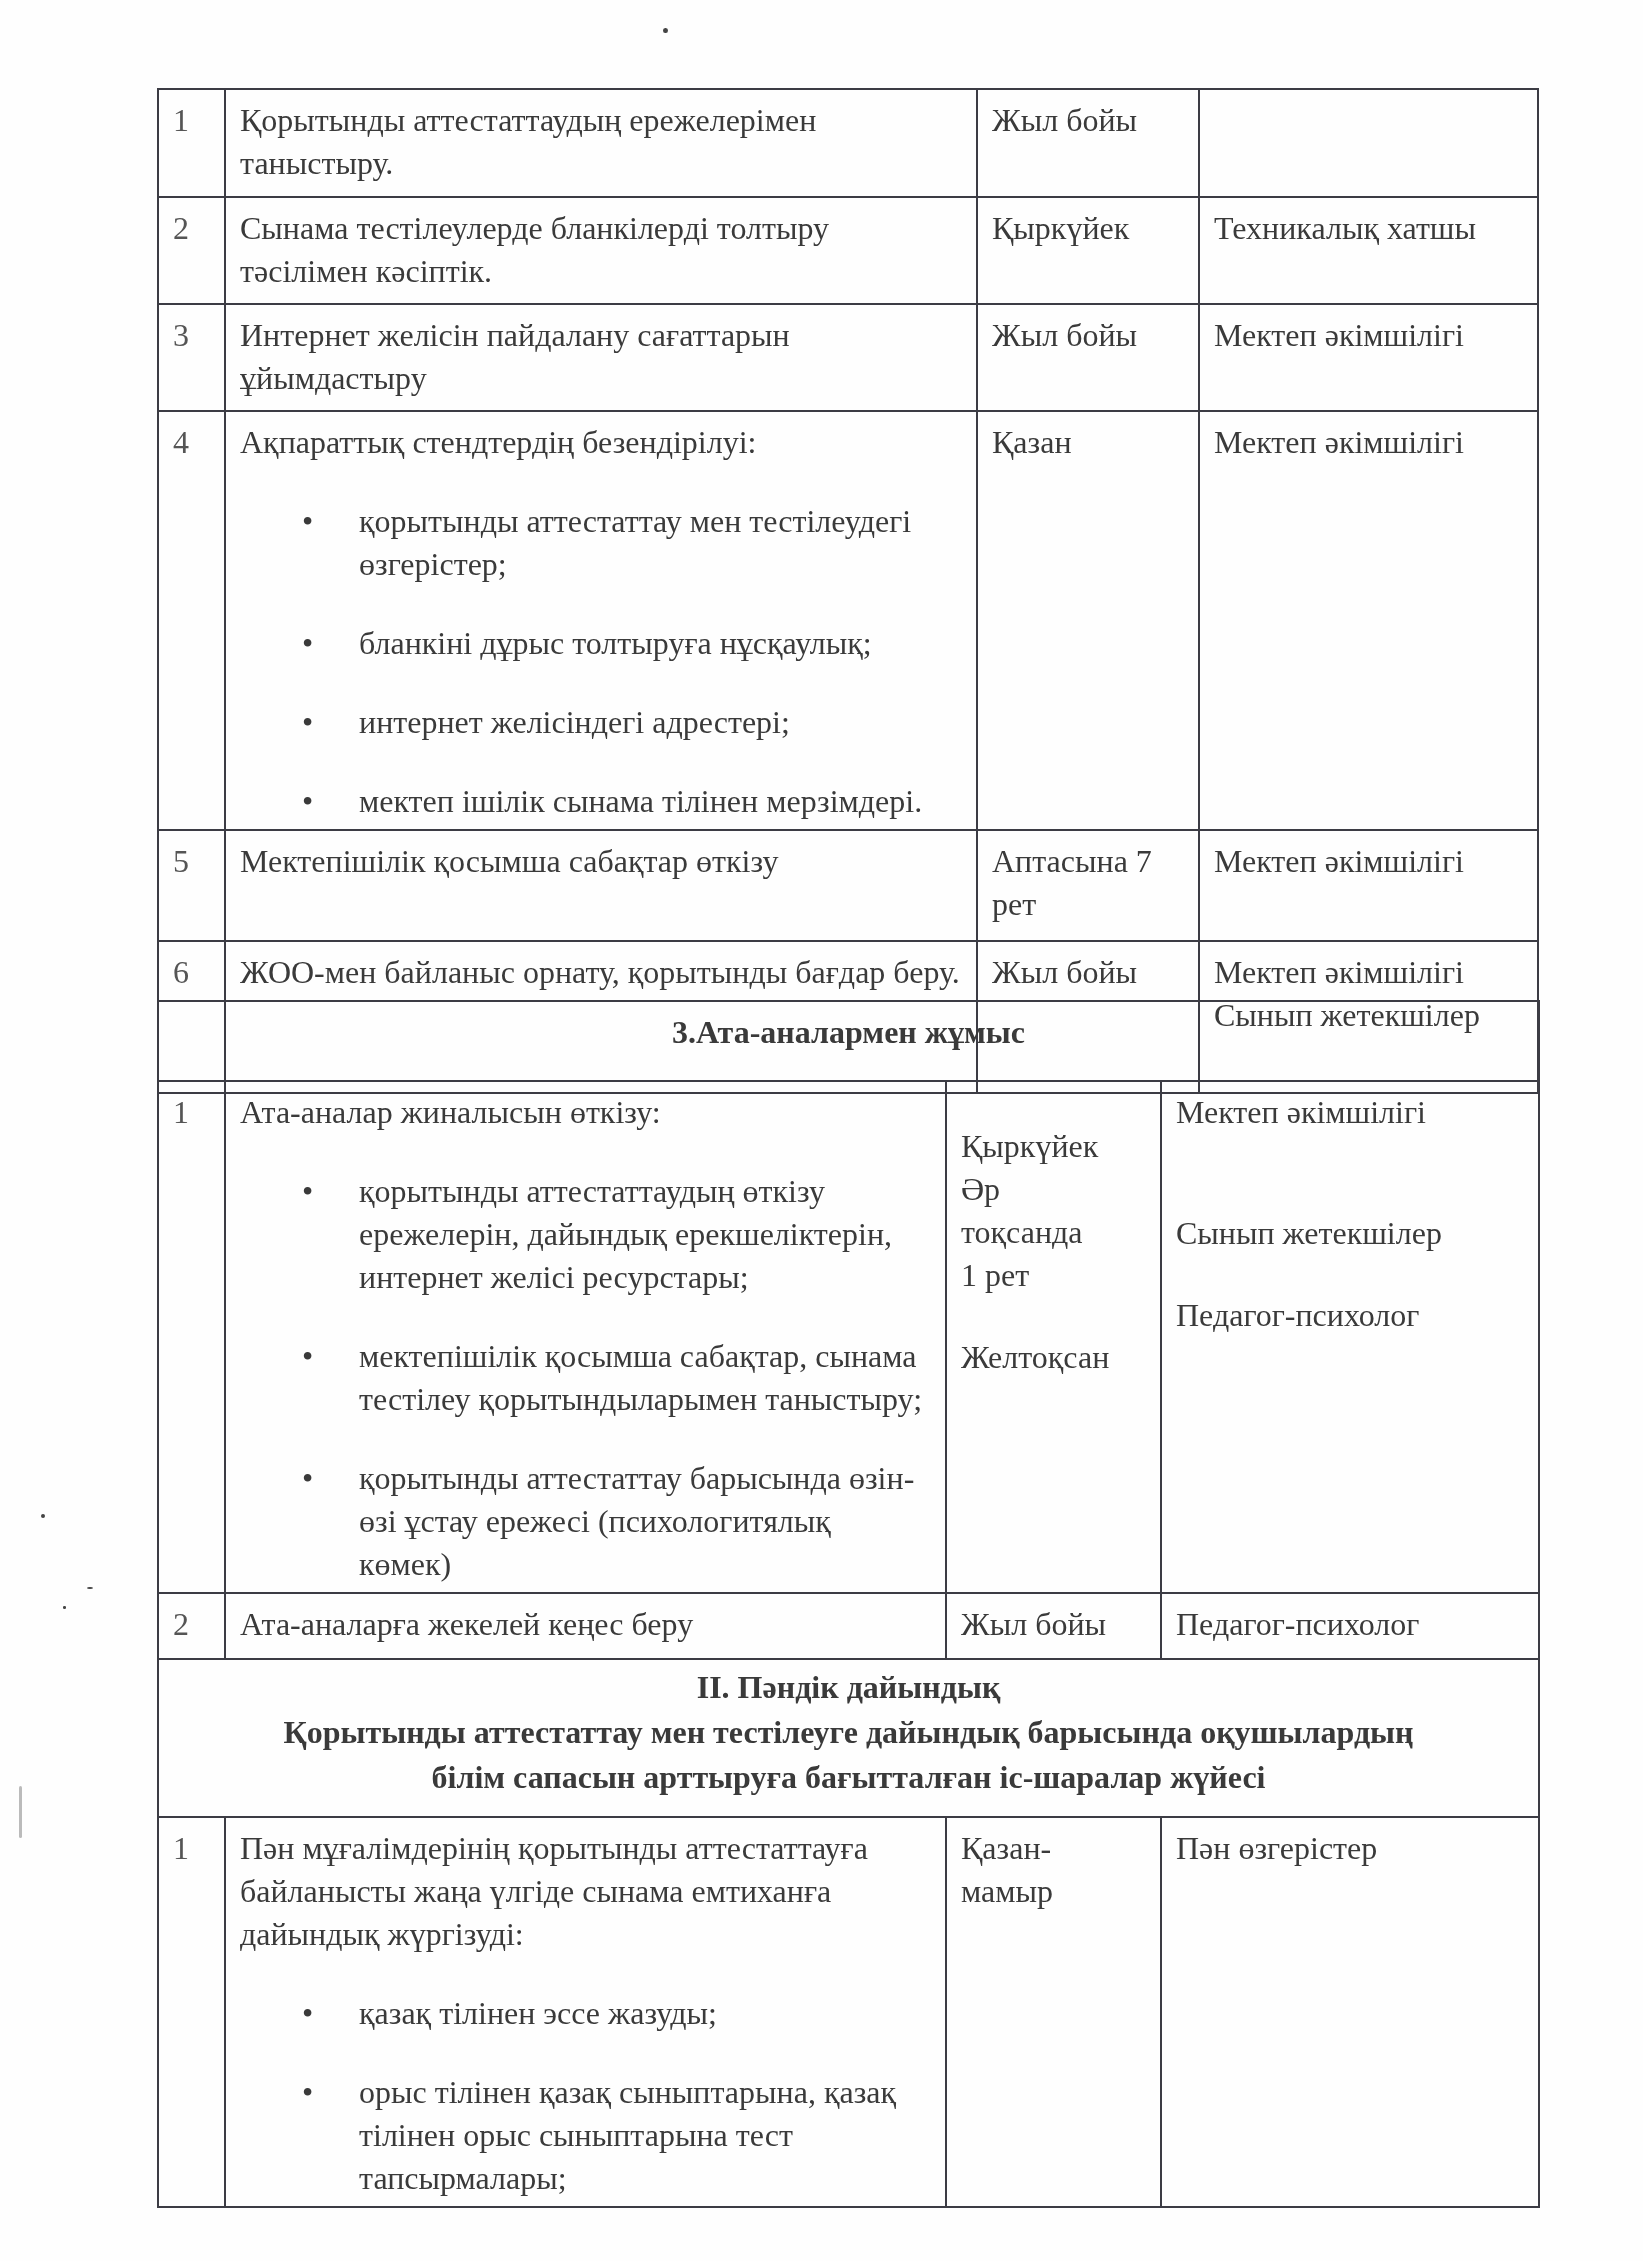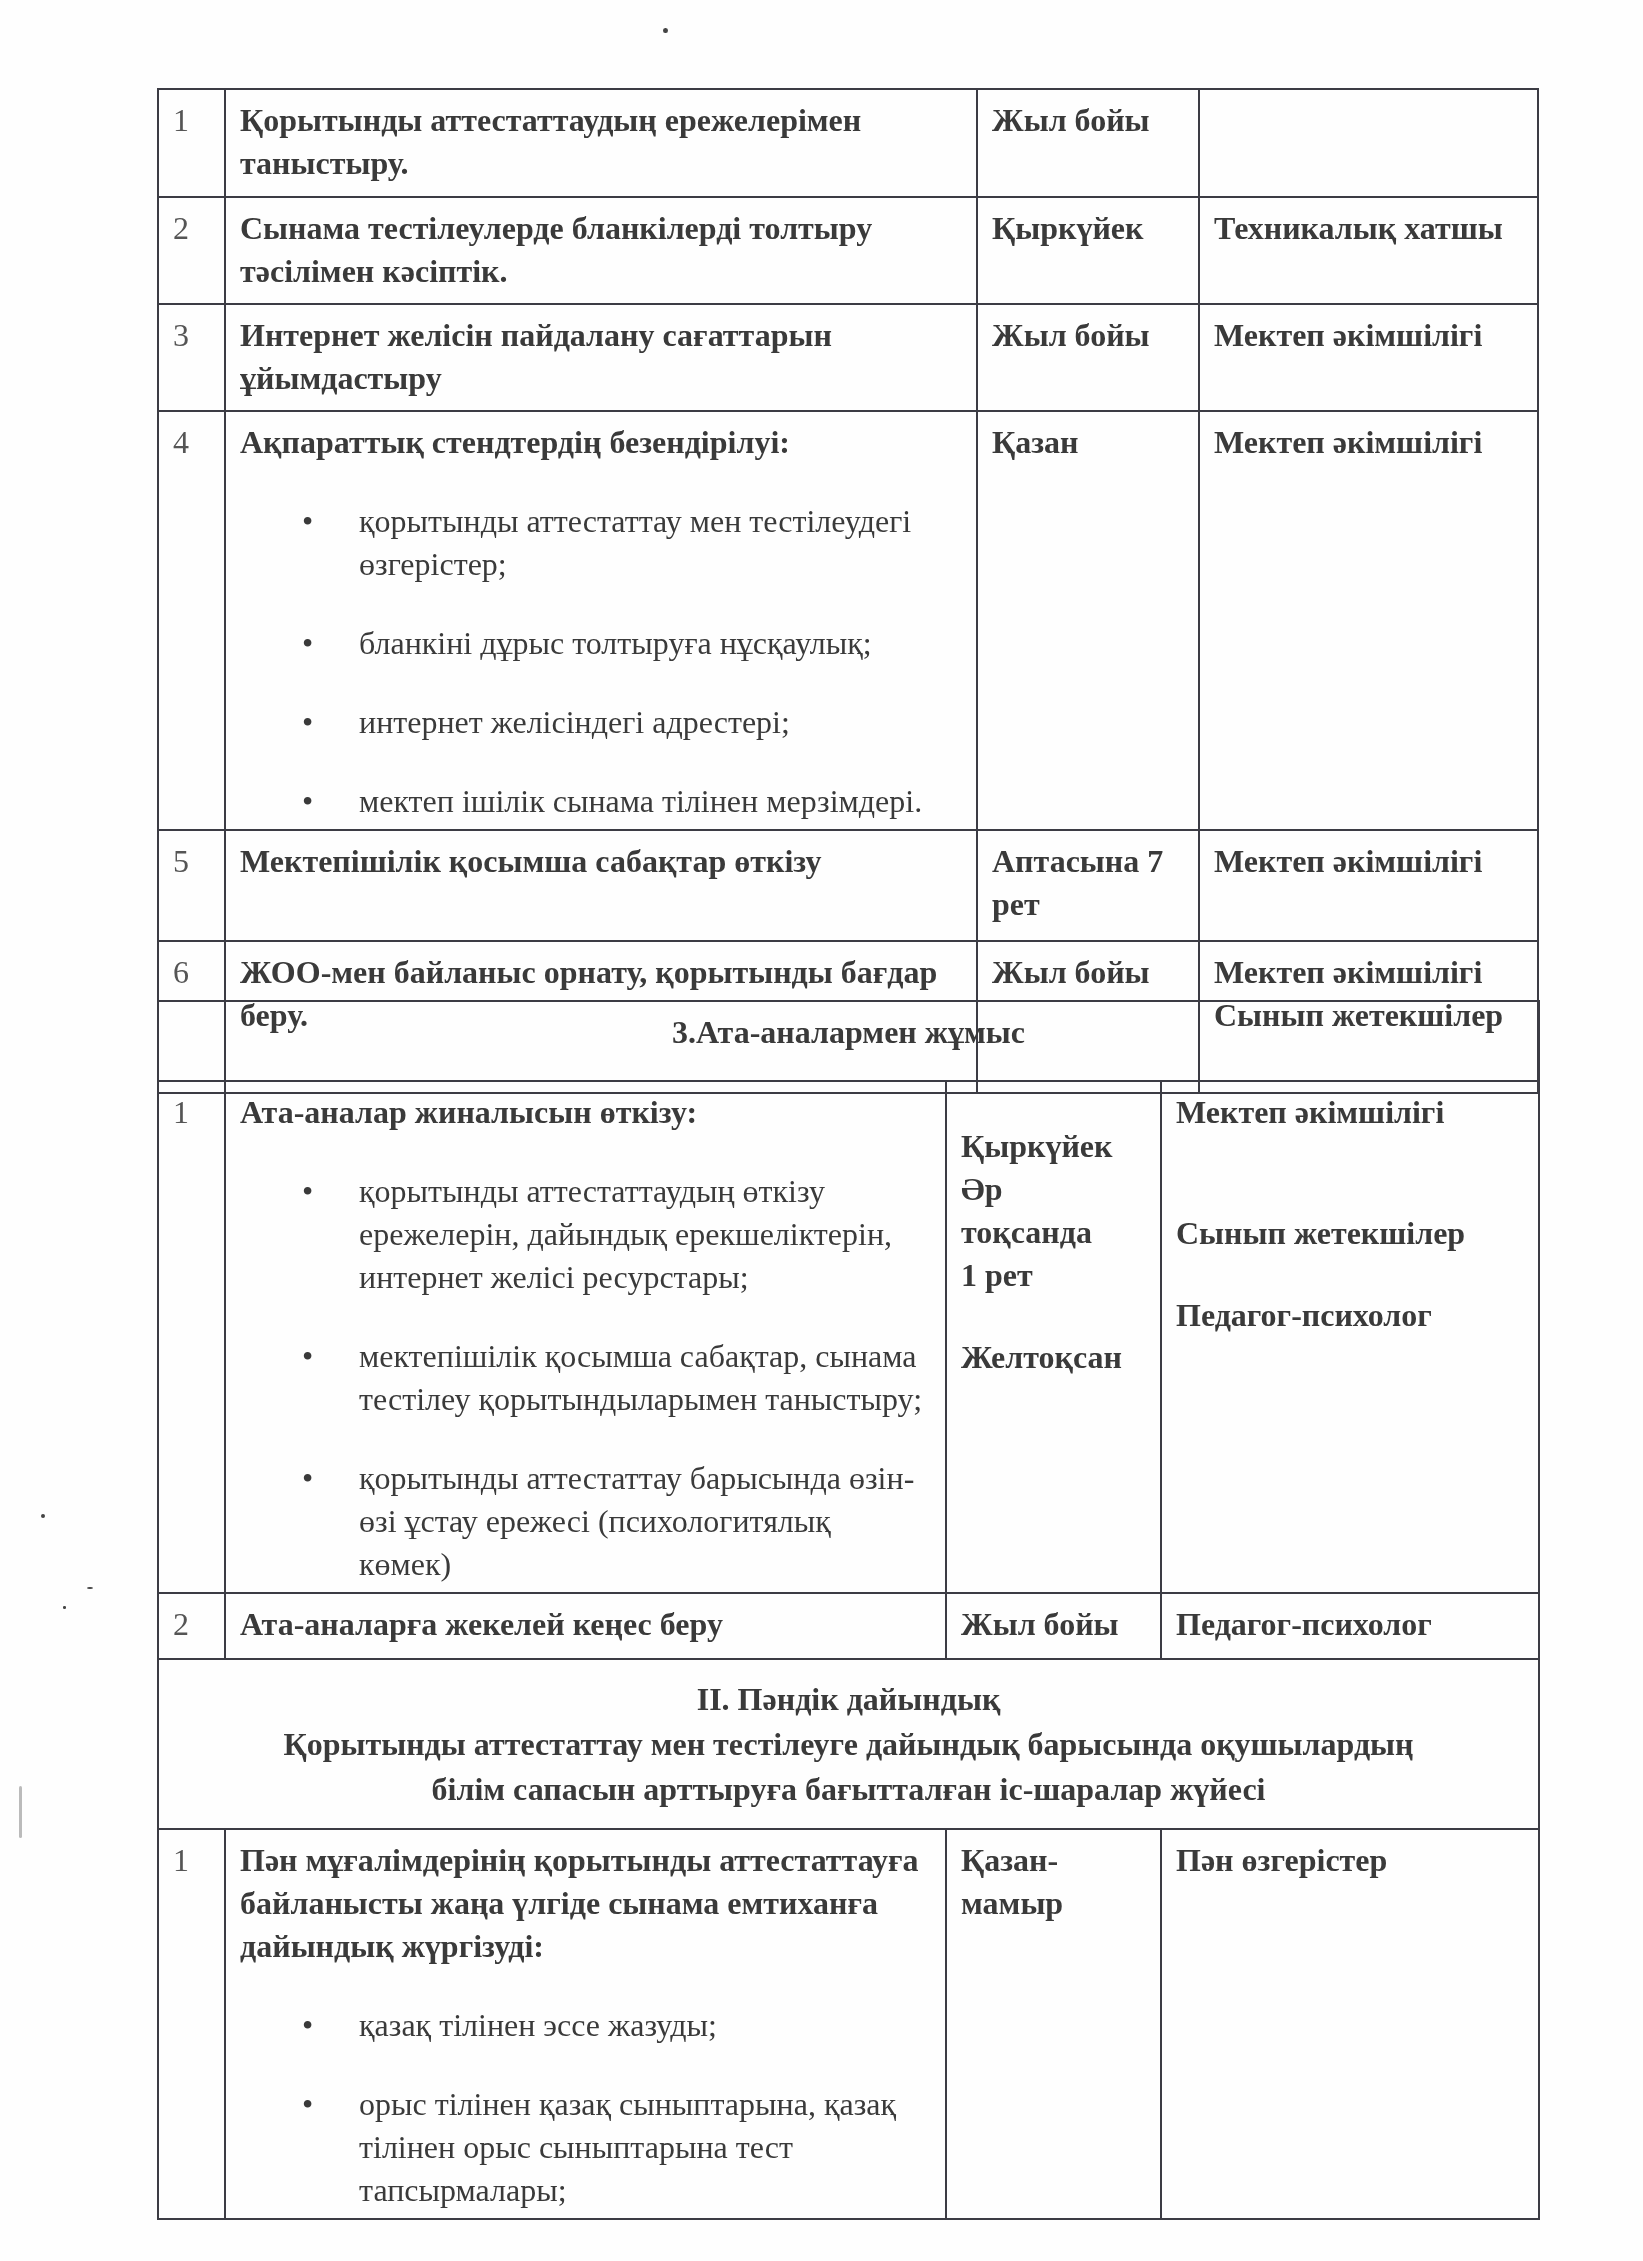--- a/index.html
+++ b/index.html
@@ -8,21 +8,21 @@
   .page { position: absolute; left: 0; top: 0; width: 1644px; height: 2261px; background: #fefefe; }
   .speck { position: absolute; background: #444; border-radius: 50%; }
   table.grid { position: absolute; border-collapse: collapse; table-layout: fixed; }
   table.grid td { border: 2.6px solid #3c3c44; vertical-align: top; padding: 9px 14px 6.4px 14px;
                   font-size: 32px; line-height: 43px; }
   td.num { text-align: left; padding-left: 18px; color: #555; }
   td.section { text-align: center; font-weight: bold; padding-top: 11.6px; padding-bottom: 11.6px; }
   ul.bul { margin: 0; padding: 0 0 0 119px; list-style: none; }
   ul.bul li { position: relative; margin-top: 36px; }
   ul.bul li::before { content: "\2022"; position: absolute; left: -57px; top: 0; font-size: 32px; }
-  .line { display: block; font-weight: bold; }
+  .line { display: block; }
   .gap { display: block; height: 39px; }
 </style>
 </head>
 <body>
 
 <div class="page">
 
   <div class="speck" style="left:663px;top:28px;width:4.5px;height:5.2px;"></div>
   <div class="speck" style="left:41px;top:1514px;width:3.9px;height:3.9px;"></div>
   <div class="speck" style="left:87px;top:1587px;width:5.8px;height:1.9px;"></div>
@@ -165,21 +165,21 @@
           <td>
             <span class="line">Жыл бойы</span>
           </td>
           <td>
             <span class="line">Педагог-психолог</span>
           </td>
         </tr>
       </tbody>
     <tbody>
       <tr>
-        <td class="section" colspan="4" style="padding-top:17px;padding-bottom:15.5px;line-height:45px;">
+        <td class="section" colspan="4" style="padding-top:5px;padding-bottom:15.5px;line-height:45px;">
           <span class="line">ІІ. Пәндік дайындық</span>
           <span class="line">Қорытынды аттестаттау мен тестілеуге дайындық барысында оқушылардың</span>
           <span class="line">білім сапасын арттыруға бағытталған іс-шаралар жүйесі</span>
         </td>
       </tr>
     </tbody>
     <tbody id="t3body">
         <tr style="height: 311px;">
           <td class="num">1</td>
           <td>

